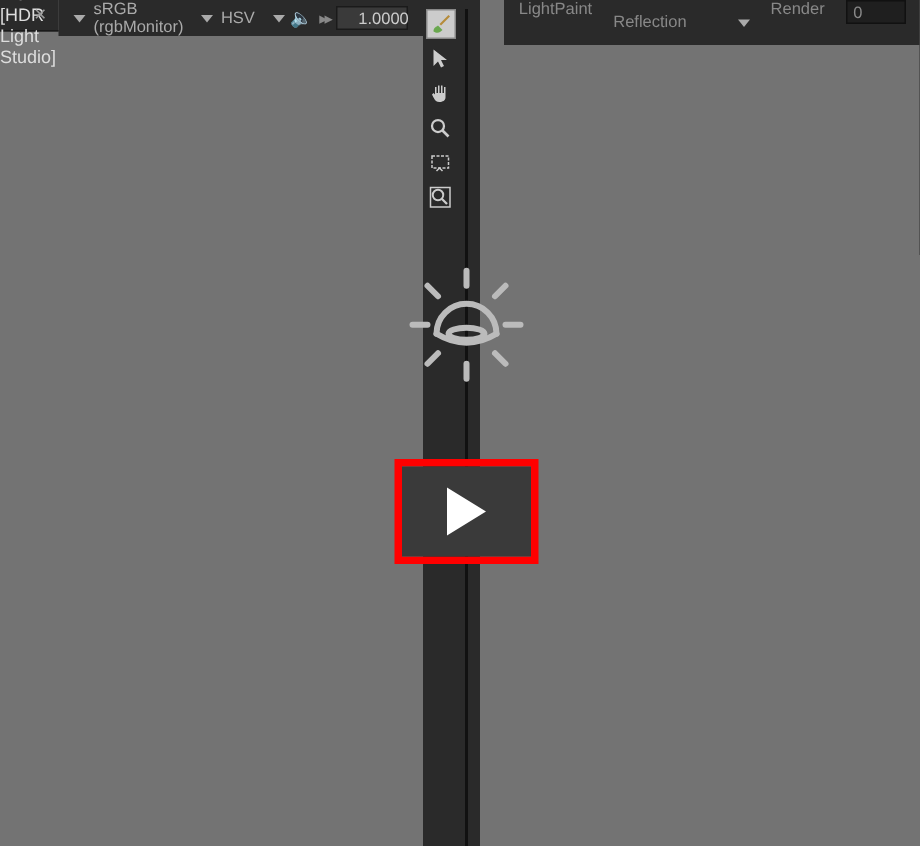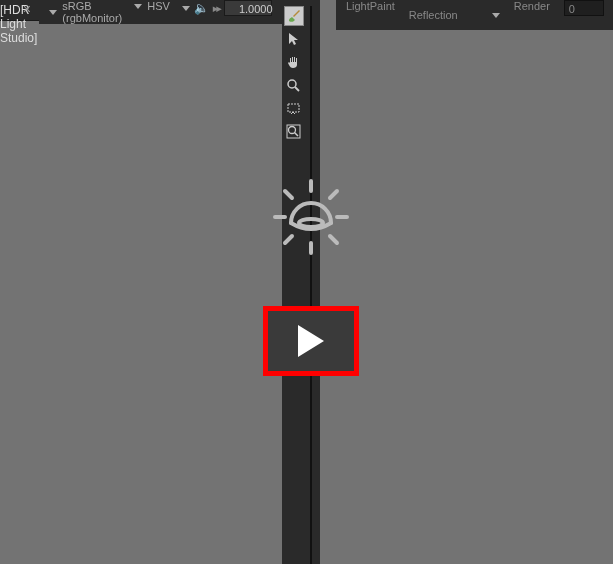--- a/index.html
+++ b/index.html
@@ -1,20 +1,20 @@
 <!DOCTYPE html>
 <html><head>
 <meta charset="utf-8">
 <style>
 html,body{margin:0;padding:0;width:613px;height:564px;background:#1e1e1e;font-family:Arial,Helvetica,sans-serif;overflow:hidden;color:#ccc;font-size:11px}
 .win{width:613px;height:564px;background:#737373;box-sizing:border-box;display:flex;flex-direction:row}
 .titlebar{height:20px;background:#2a2a2a;display:flex;align-items:center;justify-content:center;position:relative;border-bottom:1px solid #1a1a1a}
 .titlebar .title{color:#ddd;font-size:12px}
 .titlebar .close{position:absolute;right:8px;top:3px;color:#999;font-size:11px;cursor:pointer}
-.topbar{height:24px;background:#2a2a2a;display:flex;align-items:flex-start;justify-content:flex-end;padding:0 10px;gap:12px}
+.topbar{height:24px;background:#2a2a2a;display:flex;align-items:center;justify-content:flex-end;padding:0 10px;gap:12px}
 .drop{color:#aaa;font-size:11px;display:flex;align-items:center;gap:5px;cursor:pointer}
 .tri{width:0;height:0;border-left:4px solid transparent;border-right:4px solid transparent;border-top:5px solid #aaa;display:inline-block}
 .numbox{width:48px;height:16px;background:#3a3a3a;border:1px solid #1a1a1a;color:#ccc;font-size:11px;padding:0 14px;text-align:right;line-height:16px;box-sizing:border-box}
 .speaker{color:#888;font-size:12px}
 .arrows{color:#888;font-size:11px;letter-spacing:-2px}
 .body{flex:1;display:flex;background:#2a2a2a}
 .toolbar{width:24px;background:#2a2a2a;padding-top:6px;display:flex;flex-direction:column;gap:3px;align-items:center}
 .tbtn{width:20px;height:20px;display:flex;align-items:center;justify-content:center;cursor:pointer;border:1px solid transparent;box-sizing:border-box}
 .tbtn.active{background:#ccc;border:1px solid #888}
 .tbtn svg{display:block}

